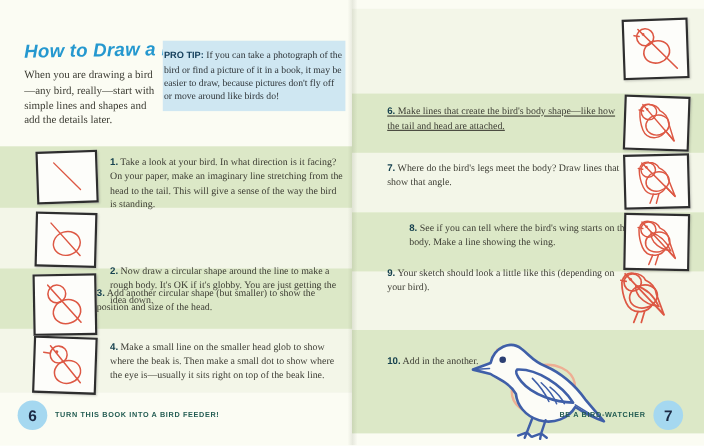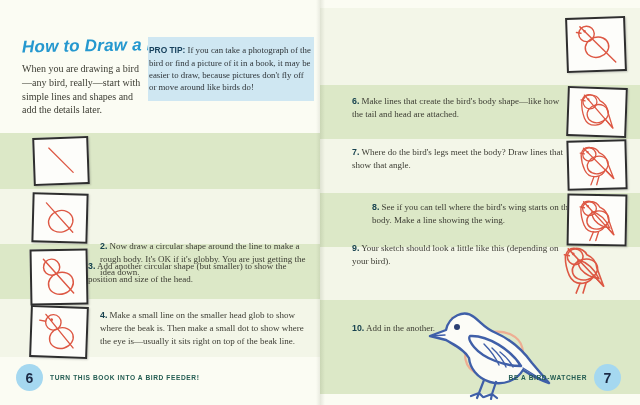--- a/index.html
+++ b/index.html
@@ -65,20 +65,23 @@
 
   <div class="gutter"></div>
 
   <h1 class="title">How to Draw a Bird</h1>
   <p class="intro">When you are drawing a bird—any bird, really—start with simple lines and shapes and add the details later.</p>
 
   <div class="protip">
     <b>PRO TIP:</b><span> If you can take a photograph of the bird or find a picture of it in a book, it may be easier to draw, because pictures don't fly off or move around like birds do!</span>
   </div>
 
+  <p class="step-text" style="left:100px;top:141px;width:214px;">
+    <span class="num">1.</span><span> Take a look at your bird. In what direction is it facing? On your paper, make an imaginary line stretching from the head to the tail. This will give a sense of the way the bird is standing.</span>
+  </p>
   <p class="step-text" style="left:100px;top:205px;width:214px;margin-top:35px;">
     <span class="num">2.</span><span> Now draw a circular shape around the line to make a rough body. It's OK if it's globby. You are just getting the idea down.</span>
   </p>
   <p class="step-text" style="left:88px;top:260px;width:214px;">
     <span class="num">3.</span><span> Add another circular shape (but smaller) to show the position and size of the head.</span>
   </p>
   <p class="step-text" style="left:100px;top:309px;width:214px;">
     <span class="num">4.</span><span> Make a small line on the smaller head glob to show where the beak is. Then make a small dot to show where the eye is—usually it sits right on top of the beak line.</span>
   </p>
 
@@ -103,21 +106,21 @@
   <div class="sketchbox" style="left:30px;top:306px;width:58px;height:52px;transform:rotate(2deg);">
     <svg viewBox="0 0 60 56">
       <ellipse class="r" cx="33" cy="35" rx="14" ry="12" transform="rotate(-18 33 35)"></ellipse>
       <circle class="r" cx="23" cy="17" r="9"></circle>
       <line class="r" x1="14" y1="8" x2="47" y2="46"></line>
       <line class="r" x1="7" y1="15" x2="14" y2="16"></line>
       <circle class="rdot" cx="21" cy="14" r="1.6"></circle>
     </svg>
   </div>
 
-  <p class="step-text" style="left:352px;top:95px;width:212px;">
+  <p class="step-text" style="left:352px;top:95px;width:212px;text-decoration:underline;">
     <span class="num">6.</span><span> Make lines that create the bird's body shape—like how the tail and head are attached.</span>
   </p>
   <p class="step-text" style="left:352px;top:146px;width:212px;">
     <span class="num">7.</span><span> Where do the bird's legs meet the body? Draw lines that show that angle.</span>
   </p>
   <p class="step-text" style="left:372px;top:201px;width:212px;">
     <span class="num">8.</span><span> See if you can tell where the bird's wing starts on the body. Make a line showing the wing.</span>
   </p>
   <p class="step-text" style="left:352px;top:242px;width:212px;">
     <span class="num">9.</span><span> Your sketch should look a little like this (depending on your bird).</span>

